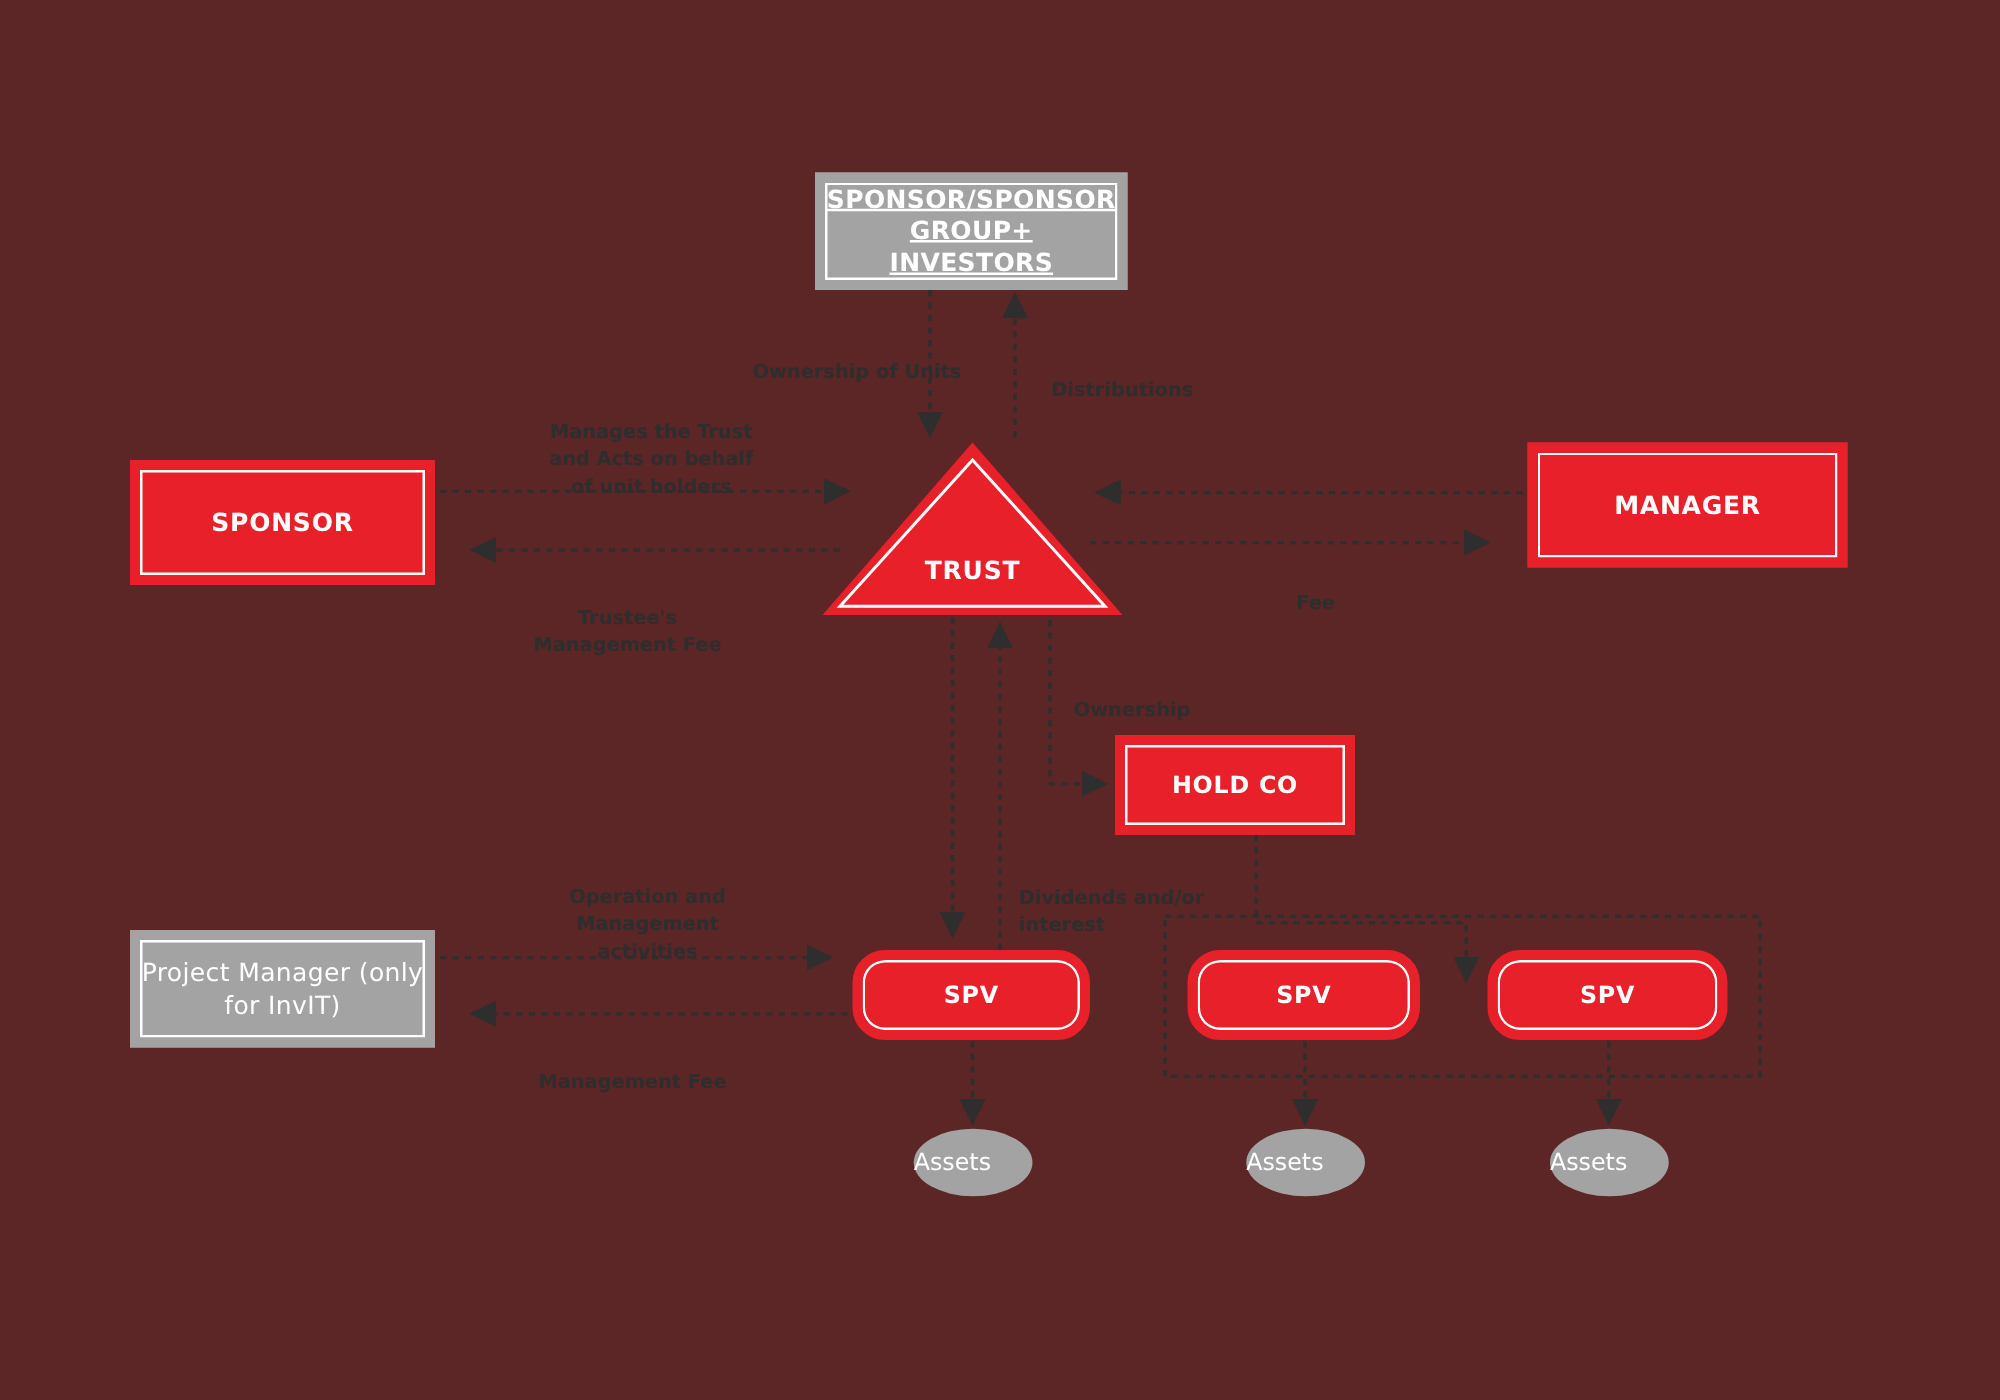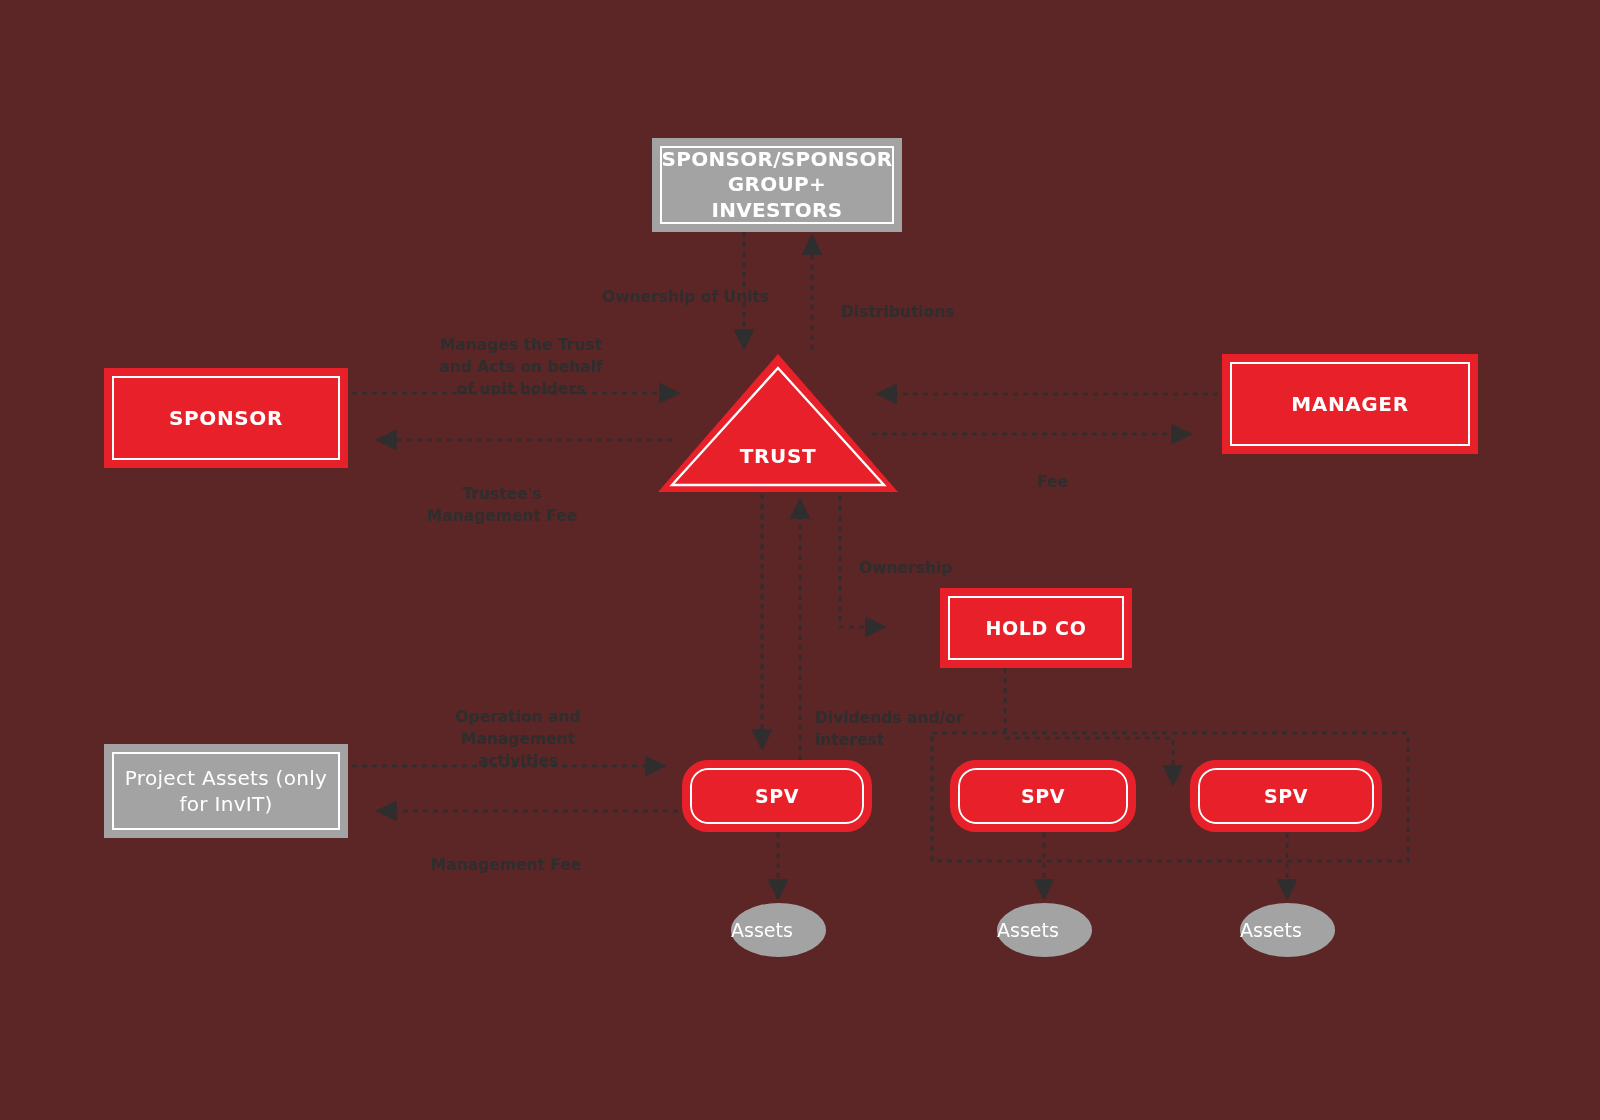--- a/index.html
+++ b/index.html
@@ -28,25 +28,25 @@
 
   
   .box-gray{
     background:#a3a3a3;
     border:8px solid #a3a3a3;
     box-shadow:inset 0 0 0 2px #ffffff;
     color:#ffffff;
     letter-spacing:0.3px;
   }
 
-  .sponsor{font-size:20px;font-weight:bold;line-height:1.28;}
+  .sponsor{font-size:20px;font-weight:bold;line-height:1.28;text-decoration:underline;}
   .pm{font-size:20px;font-weight:normal;line-height:1.3;}
 
   .lbl-trustee,.lbl-manager{font-size:20px;}
-  .lbl-holdco{font-size:19px;margin-left:48px;}
+  .lbl-holdco{font-size:19px;}
   .lbl-spv{font-size:19px;border-radius:26px;}
 
   
   .triangle-wrap{position:absolute;}
   .tri-text{
     position:absolute;
     color:#ffffff;font-weight:bold;font-size:20px;letter-spacing:0.6px;
     width:100%;text-align:center;
   }
 
@@ -138,21 +138,21 @@
     <div class="tri-text" style="top:92px;left:0;">
       <span>TRUST</span>
     </div>
   </div>
 
   <div class="node box-red lbl-holdco" style="left:892px;top:588px;width:192px;height:80px;">
     <span>HOLD CO</span>
   </div>
 
   <div class="node box-gray pm" style="left:104px;top:744px;width:244px;height:94px;">
-    <span>Project Assets
+    <span>Project Manager
 (only for InvIT)</span>
   </div>
 
   <div class="node box-red lbl-spv" style="left:682px;top:760px;width:190px;height:72px;">
     <span>SPV</span>
   </div>
 
   <div class="node box-red lbl-spv" style="left:950px;top:760px;width:186px;height:72px;">
     <span>SPV</span>
   </div>

